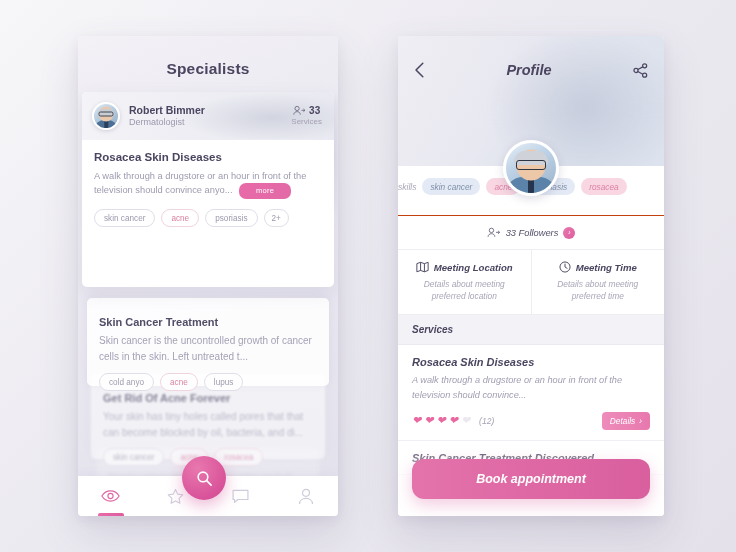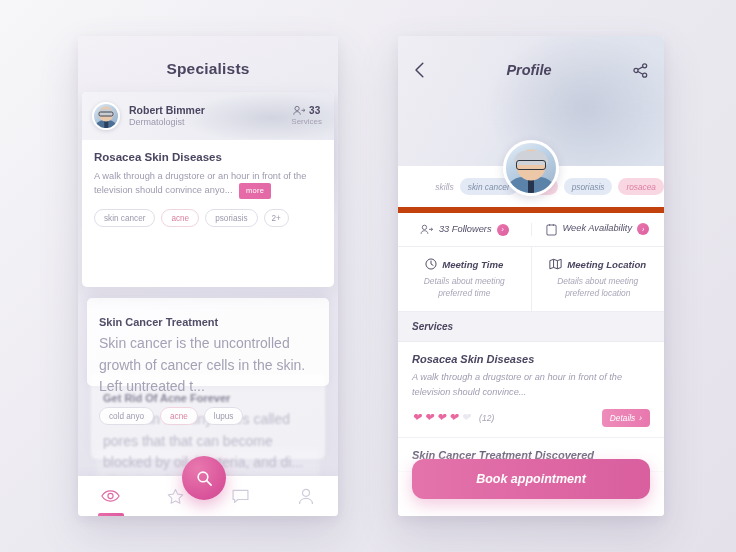--- a/index.html
+++ b/index.html
@@ -126,36 +126,36 @@
 
   .card-body { padding: 11px 12px 10px 12px; background:#fff; }
   .card-title { font-size: 11.5px; font-weight: bold; color: #4b4560; }
   .card-desc {
     font-size: 9.3px; color: #9d9bb0; line-height: 1.55; margin-top: 6px;
     position: relative;
   }
   .more-pill {
     display:inline-block; vertical-align:middle;
     background: linear-gradient(90deg,#e86aa8,#e26aa6);
-    color: #fff; font-size: 7.5px; border-radius: 2px;
-    padding: 2px 7px; margin-left: 4px; letter-spacing:.2px;
+    color: #fff; font-size: 7.5px; border-radius: 7px;
+    padding: 2px 17px; margin-left: 4px; letter-spacing:.2px;
   }
   .chips { display: flex; gap: 6px; margin-top: 10px; align-items: center; }
   .chip {
     border: 1px solid #e0dee8; border-radius: 11px;
     font-size: 8.2px; color: #9b98ac; padding: 3.5px 9px; white-space: nowrap;
     background: #fff;
   }
   .chip.pinkish { border-color: #f0d4de; color: #d97f9f; }
   .chip.count { padding: 3.5px 7px; }
 
   
   .faded-body { padding: 18px 12px; }
   .faded-title { font-size: 11px; font-weight: bold; color: #4b4560; }
-  .faded-desc { font-size: 14px; color: #a09eb2; line-height: 1.55; margin-top: 5px; }
+  .faded-desc { font-size: 10px; color: #a09eb2; line-height: 1.55; margin-top: 5px; }
   .blur-soft { filter: blur(0.35px); opacity: .95; }
   .blur-more { filter: blur(1.3px); opacity: .62; }
   .blur-most { filter: blur(2.6px); opacity: .45; }
 
   
   .fab {
     position: absolute; left: 104px; top: 420px;
     width: 44px; height: 44px; border-radius: 50%;
     background: radial-gradient(circle at 35% 28%, #e878ae 0%, #d9539a 70%, #d04b93 100%);
     box-shadow: 0 6px 16px rgba(208,75,147,0.38);
@@ -225,35 +225,35 @@
     position: absolute; left:0; top:130px; width:100%; bottom:0; background:#fff;
   }
   .rt-namerow {
     text-align: center; padding-top: 32px; font-size: 11.5px;
   }
   .rt-name { font-weight: bold; color: #3e3953; }
   .rt-dot { color: #b9b7c6; margin: 0 3px; }
   .rt-role { color: #a5a2b4; }
 
   .skills-row {
-    display: flex; align-items: center; justify-content: flex-end;
-    gap: 6px; margin-top: 12px; padding-bottom: 12px;
-    border-bottom: 6px solid #c2410c;
+    display: flex; align-items: center; justify-content: flex-start;
+    gap: 6px; margin-top: 12px; padding-bottom: 20px;
+    border-bottom: 1px solid #c2410c;
   }
   .skills-label { font-size: 8.5px; color: #aaa7b8; }
   .sk-chip { font-size: 8.3px; border-radius: 10px; padding: 3.5px 8px; white-space:nowrap; }
   .sk-blue { background: #e3eaf5; color: #7f8fa8; }
   .sk-pink { background: #f8d7e2; color: #dd7fa3; }
 
   .stats-row {
     display: flex; align-items: center; height: 34px;
     border-bottom: 1px solid #eeedf2;
   }
   .stat {
-    flex: 1; display: flex; justify-content: center; gap: 5px;
+    flex: 1; display: flex; align-items: center; justify-content: center; gap: 5px;
     font-size: 9.3px; color: #55506a;
   }
   .stat + .stat { border-left: 1px solid #eeedf2; }
   .arrow-pill {
     width: 12px; height: 12px; border-radius: 50%;
     background: linear-gradient(135deg,#e975ab,#dd5fa1);
     display: inline-flex; align-items: center; justify-content: center;
     color: #fff; font-size: 7px; line-height:1;
   }
   .meet-row { display: flex; border-bottom: 1px solid #eeedf2; }
@@ -464,56 +464,46 @@
           <span>
             <svg width="14" height="11" viewBox="0 0 16 13" fill="none" stroke="#6f6b83" stroke-width="1.1">
               <circle cx="5" cy="4" r="2.6"></circle>
               <path d="M1 11.6c0-2.3 1.8-3.7 4-3.7s4 1.4 4 3.7"></path>
               <path d="M10.4 6.3h4.2M12.8 4.6l1.9 1.7-1.9 1.7"></path>
             </svg>
           </span>
           <span>33 Followers</span>
           <span class="arrow-pill">›</span>
         </div>
-        <div class="stat">
-          <span>
-            <svg width="11" height="13" viewBox="0 0 12 14" fill="none" stroke="#6f6b83" stroke-width="1.1">
-              <rect x="1" y="2" width="10" height="11" rx="1.4"></rect>
-              <path d="M4 1v2.2M8 1v2.2"></path>
-            </svg>
-          </span>
-          <span>Week Availability</span>
-          <span class="arrow-pill">›</span>
-        </div>
       </div>
 
       <div class="meet-row">
+        <div class="meet">
+          <div class="meet-head">
+            <span>
+              <svg width="13" height="12" viewBox="0 0 15 13" fill="none" stroke="#4b4560" stroke-width="1.1" stroke-linejoin="round">
+                <path d="M1 2.6l4.3-1.5 4.4 1.5 4.3-1.5v9.4l-4.3 1.5-4.4-1.5L1 12z"></path>
+                <path d="M5.3 1.1v9.4M9.7 2.6V12"></path>
+              </svg>
+            </span>
+            <span>Meeting Location</span>
+          </div>
+          <div class="meet-sub">Details about meeting preferred location</div>
+        </div>
         <div class="meet">
           <div class="meet-head">
             <span>
               <svg width="12" height="12" viewBox="0 0 14 14" fill="none" stroke="#4b4560" stroke-width="1.1">
                 <circle cx="7" cy="7" r="5.9"></circle>
                 <path d="M7 3.5V7l2.4 1.5" stroke-linecap="round"></path>
               </svg>
             </span>
             <span>Meeting Time</span>
           </div>
           <div class="meet-sub">Details about meeting preferred time</div>
-        </div>
-        <div class="meet">
-          <div class="meet-head">
-            <span>
-              <svg width="13" height="12" viewBox="0 0 15 13" fill="none" stroke="#4b4560" stroke-width="1.1" stroke-linejoin="round">
-                <path d="M1 2.6l4.3-1.5 4.4 1.5 4.3-1.5v9.4l-4.3 1.5-4.4-1.5L1 12z"></path>
-                <path d="M5.3 1.1v9.4M9.7 2.6V12"></path>
-              </svg>
-            </span>
-            <span>Meeting Location</span>
-          </div>
-          <div class="meet-sub">Details about meeting preferred location</div>
         </div>
       </div>
 
       <div class="services-head">Services</div>
 
       <div class="svc">
         <div class="svc-title">Rosacea Skin Diseases</div>
         <div class="svc-desc">A walk through a drugstore or an hour in front of the television should convince...</div>
         <div class="svc-foot">
           <div class="hearts">

